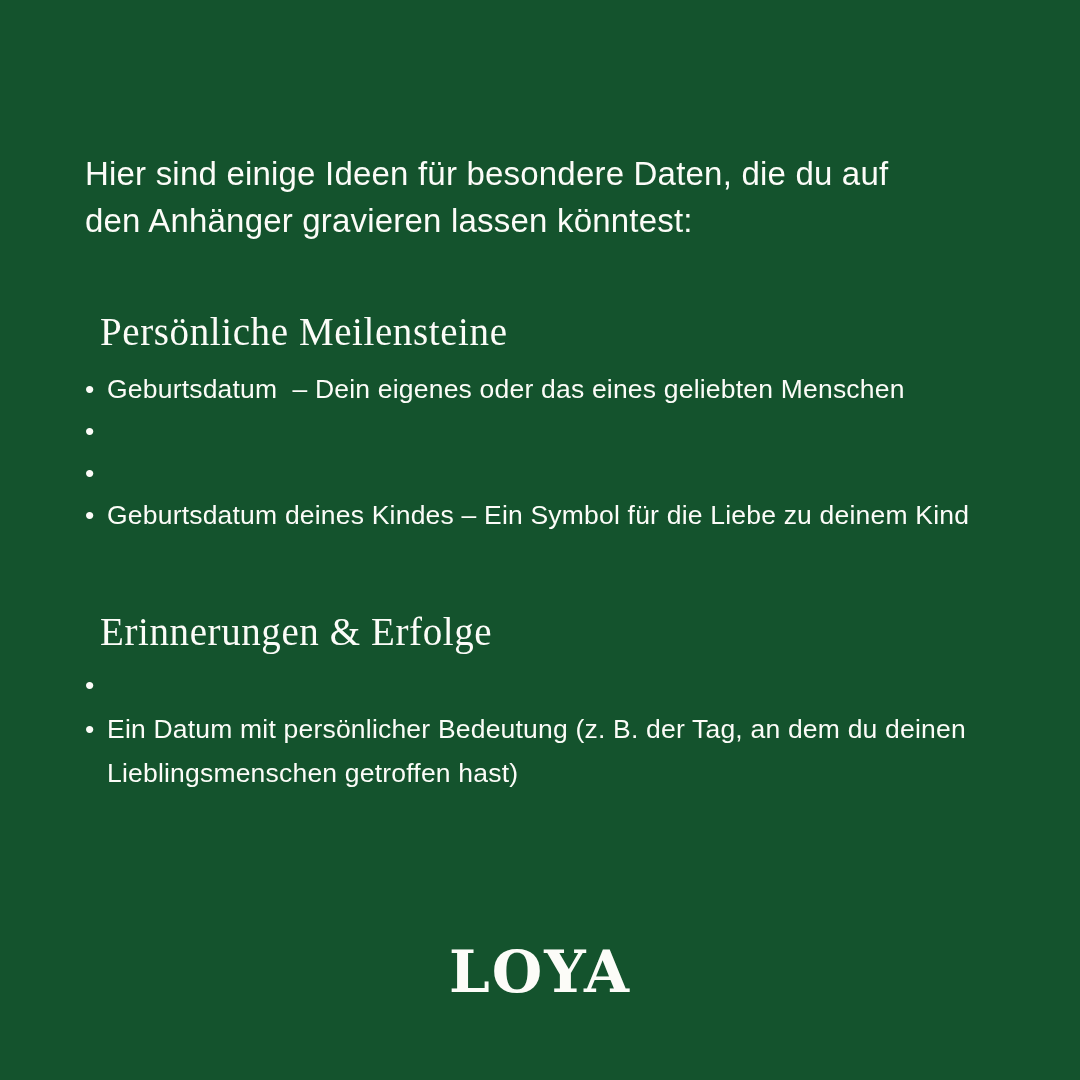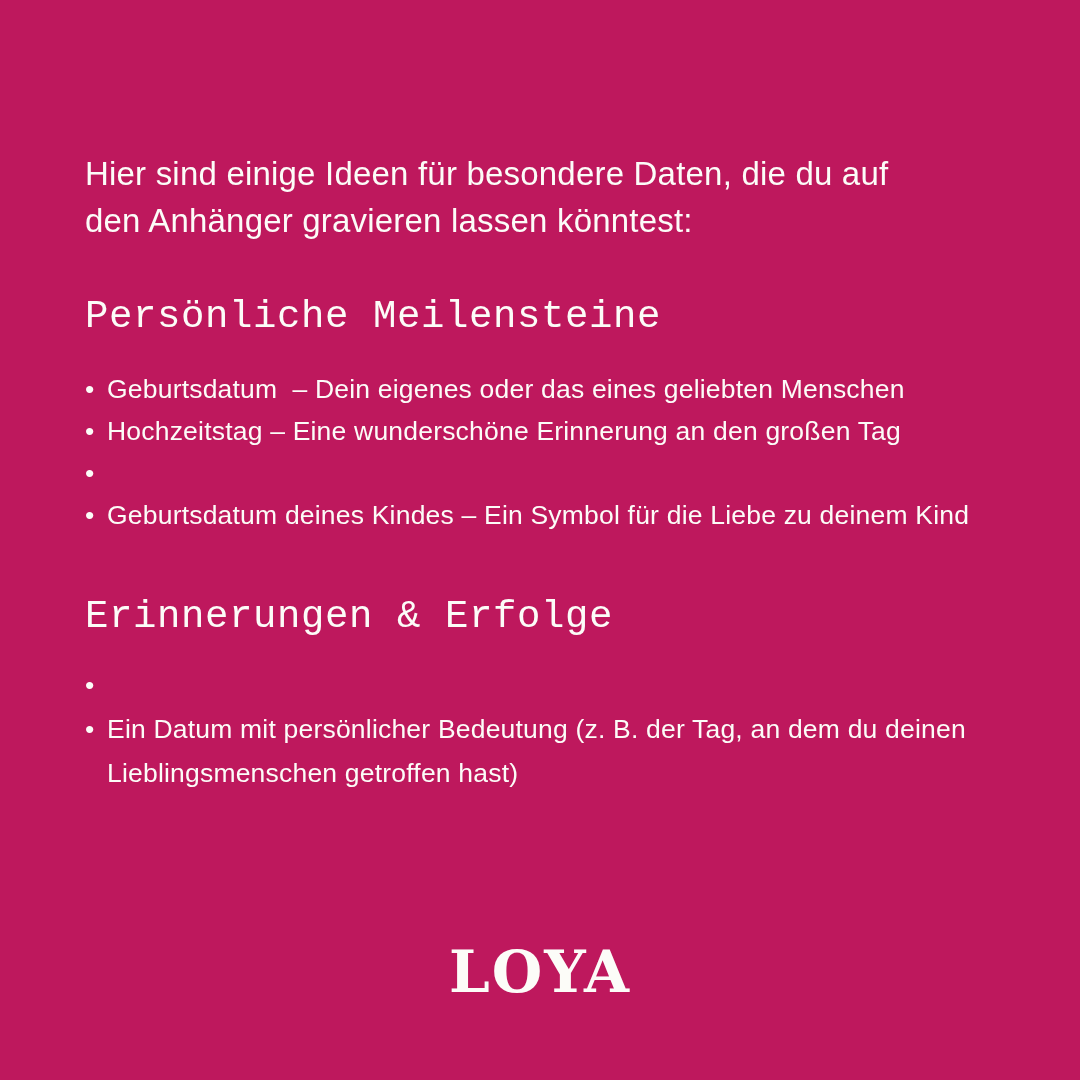--- a/index.html
+++ b/index.html
@@ -1,41 +1,41 @@
 <!DOCTYPE html>
 <html lang="de"><head>
 <meta charset="utf-8">
 <style>
   html, body { margin: 0; padding: 0; }
   .canvas {
     position: relative;
     width: 1080px;
     height: 1080px;
-    background: #be185d;
+    background: #14532d;
     color: #fcfcf8;
     font-family: "Liberation Sans", sans-serif;
     overflow: hidden;
   }
   .intro {
     position: absolute;
     left: 85px;
     right: 50px;
     top: 150px;
     margin: 0;
     font-size: 33px;
     line-height: 47px;
     font-weight: normal;
     white-space: pre-line;
     letter-spacing: 0.2px;
   }
   .heading {
     position: absolute;
     left: 85px;
-    margin: 0;
-    font-family: Liberation Mono, monospace;
+    margin: 15px;
+    font-family: Liberation Serif, serif;
     font-weight: 400;
     font-size: 39px;
     line-height: 46px;
     letter-spacing: 0.6px;
   }
   .heading--one { top: 294px; }
   .heading--two { top: 594px; }
   .list {
     position: absolute;
     left: 85px;
@@ -82,21 +82,20 @@
 
   <h2 class="heading heading--one">Persönliche Meilensteine</h2>
 
   <ul class="list list--one">
     <li class="item">
       <span class="bullet">•</span>
       <span class="item-text"><b>Geburtsdatum</b><span>&nbsp; – Dein eigenes oder das eines geliebten Menschen</span></span>
     </li>
     <li class="item">
       <span class="bullet">•</span>
-      <span class="item-text"><b>Hochzeitstag</b><span> – Eine wunderschöne Erinnerung an den großen Tag</span></span>
     </li>
     <li class="item">
       <span class="bullet">•</span>
     </li>
     <li class="item">
       <span class="bullet">•</span>
       <span class="item-text"><b>Geburtsdatum deines Kindes</b><span> – Ein Symbol für die Liebe zu deinem Kind</span></span>
     </li>
   </ul>
 

